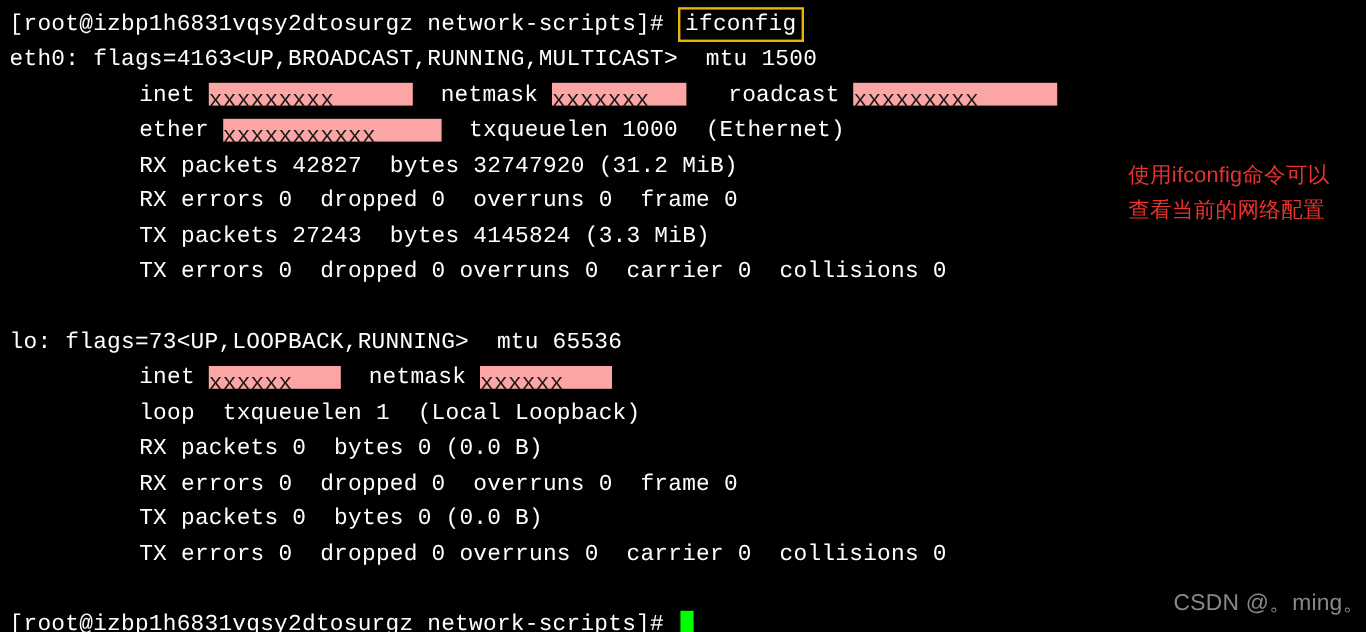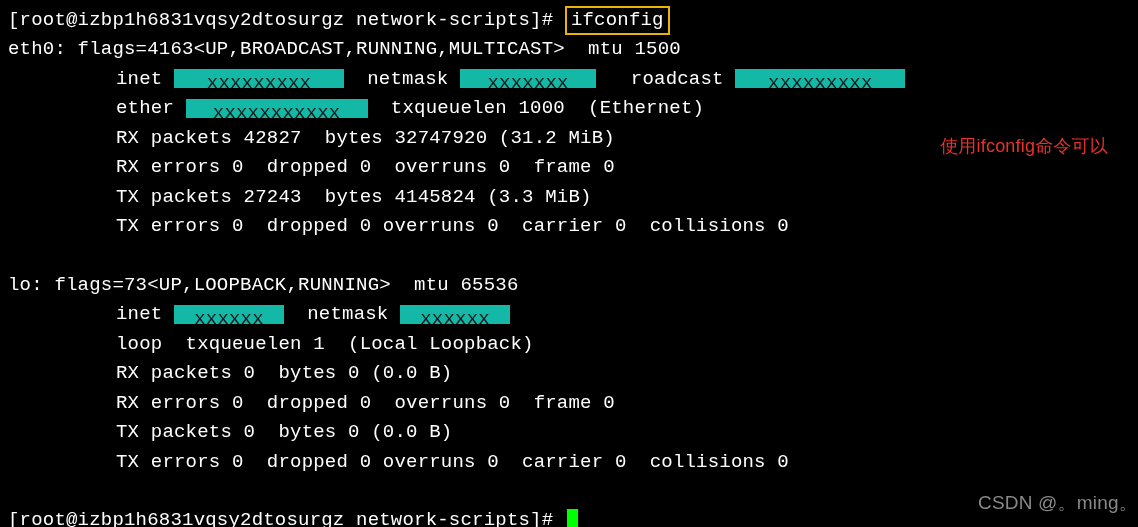--- a/index.html
+++ b/index.html
@@ -19,26 +19,25 @@
     .line { white-space: pre; }
     .indent1 { padding-left: 108px; }
     .cmd-highlight {
       border: 2px solid #eab308;
       padding: 0 4px;
       display: inline-block;
       line-height: 1.3;
       color: #fff;
     }
     .redacted {
-      background: #14b8a6;
+      background: #fca5a5;
       color: #1a1a1a;
       display: inline-block;
       height: 1em;
       vertical-align: middle;
-      text-align: center;
     }
     .annotation {
       position: absolute;
       right: 30px;
       top: 132px;
       color: #e8322d;
       font-family: 'Microsoft YaHei', 'SimHei', sans-serif;
       font-size: 18px;
       line-height: 1.6;
       text-align: left;
@@ -60,21 +59,21 @@
       font-size: 19px;
     }
     .prompt-user { color: #fff; }
   </style>
 </head>
 <body>
 
 <div class="line"><span class="prompt-user">[root@izbp1h6831vqsy2dtosurgz network-scripts]#</span> <span class="cmd-highlight"><span>ifconfig</span></span></div>
 
 <div class="line">eth0: flags=4163&lt;UP,BROADCAST,RUNNING,MULTICAST&gt;  mtu 1500</div>
-<div class="line indent1"><span>inet </span><span class="redacted" style="width:170px">xxxxxxxxx</span><span>  netmask </span><span class="redacted" style="width:136px">xxxxxxx</span>   <span>roadcast </span><span class="redacted" style="width:170px">xxxxxxxxx</span></div>
+<div class="line indent1"><span>inet </span><span class="redacted" style="width:170px">xxxxxxxxx</span><span>  netmask </span><span class="redacted" style="width:112px">xxxxxxx</span>   <span>roadcast </span><span class="redacted" style="width:170px">xxxxxxxxx</span></div>
 <div class="line indent1"><span>ether </span><span class="redacted" style="width:182px">xxxxxxxxxxx</span><span>  txqueuelen 1000  (Ethernet)</span></div>
 <div class="line indent1">RX packets 42827  bytes 32747920 (31.2 MiB)</div>
 <div class="line indent1">RX errors 0  dropped 0  overruns 0  frame 0</div>
 <div class="line indent1">TX packets 27243  bytes 4145824 (3.3 MiB)</div>
 <div class="line indent1">TX errors 0  dropped 0 overruns 0  carrier 0  collisions 0</div>
 
 <div class="line">&nbsp;</div>
 
 <div class="line">lo: flags=73&lt;UP,LOOPBACK,RUNNING&gt;  mtu 65536</div>
 <div class="line indent1"><span>inet </span><span class="redacted" style="width:110px">xxxxxx</span><span>  netmask </span><span class="redacted" style="width:110px">xxxxxx</span></div>
@@ -83,15 +82,16 @@
 <div class="line indent1">RX errors 0  dropped 0  overruns 0  frame 0</div>
 <div class="line indent1">TX packets 0  bytes 0 (0.0 B)</div>
 <div class="line indent1">TX errors 0  dropped 0 overruns 0  carrier 0  collisions 0</div>
 
 <div class="line">&nbsp;</div>
 
 <div class="line"><span class="prompt-user">[root@izbp1h6831vqsy2dtosurgz network-scripts]#</span> <span class="cursor"></span></div>
 
 <div class="annotation">
   <div>使用ifconfig命令可以</div>
+  <div>查看当前的网络配置</div>
 </div>
 
 <div class="watermark">CSDN @。ming。</div>
 
 </body></html>

